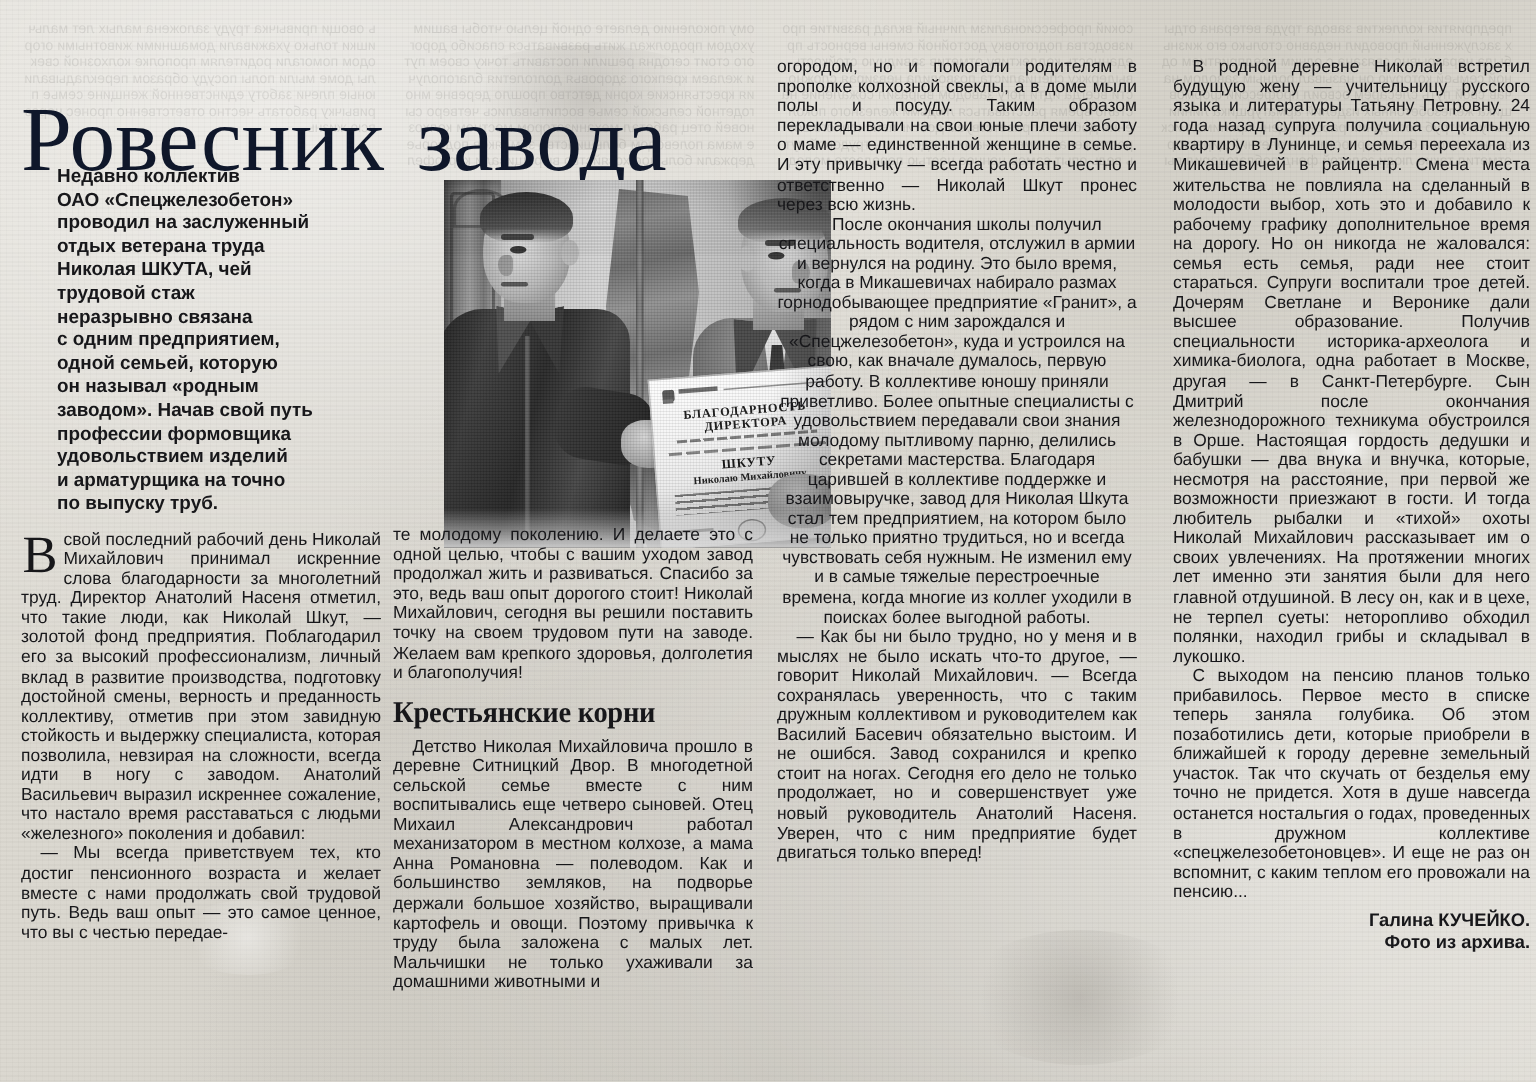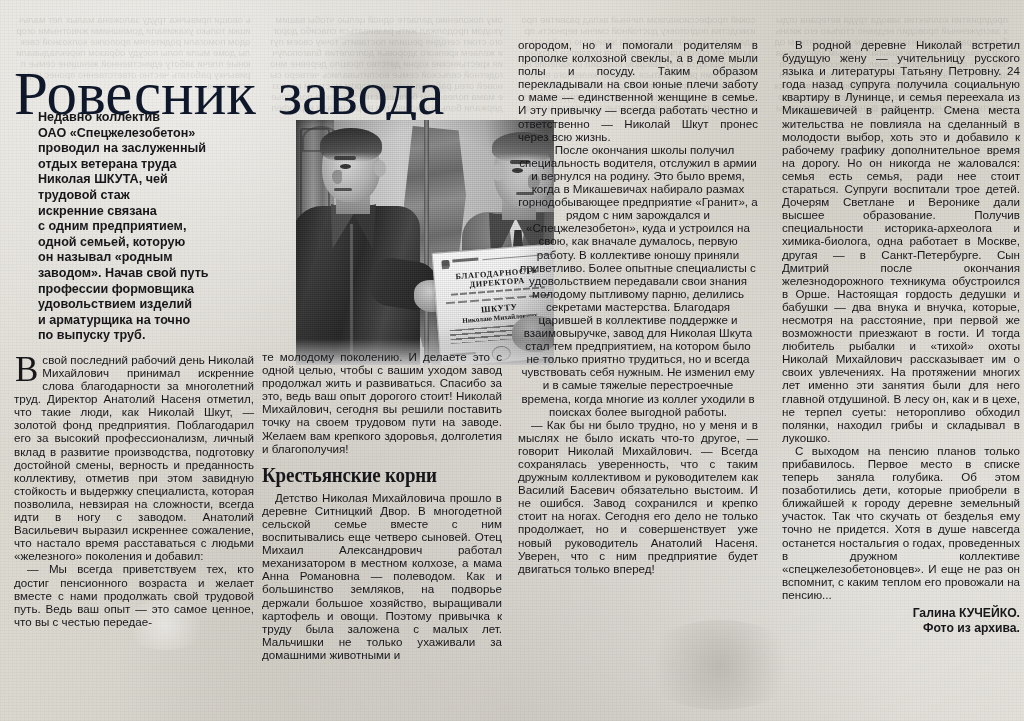--- a/index.html
+++ b/index.html
@@ -410,21 +410,21 @@
   </figure>
 
   <div class="col" id="col1">
     <div class="lead">
       <span>Недавно коллектив</span>
       <span>ОАО «Спецжелезобетон»</span>
       <span>проводил на заслуженный</span>
       <span>отдых ветерана труда</span>
       <span>Николая ШКУТА, чей</span>
       <span>трудовой стаж</span>
-      <span>искренние связана</span>
+      <span>неразрывно связана</span>
       <span>с одним предприятием,</span>
       <span>одной семьей, которую</span>
       <span>он называл «родным</span>
       <span>заводом». Начав свой путь</span>
       <span>профессии формовщика</span>
       <span>удовольствием изделий</span>
       <span>и арматурщика на точно</span>
       <span>по выпуску труб.</span>
     </div>
     <div class="dropcap-wrap">

